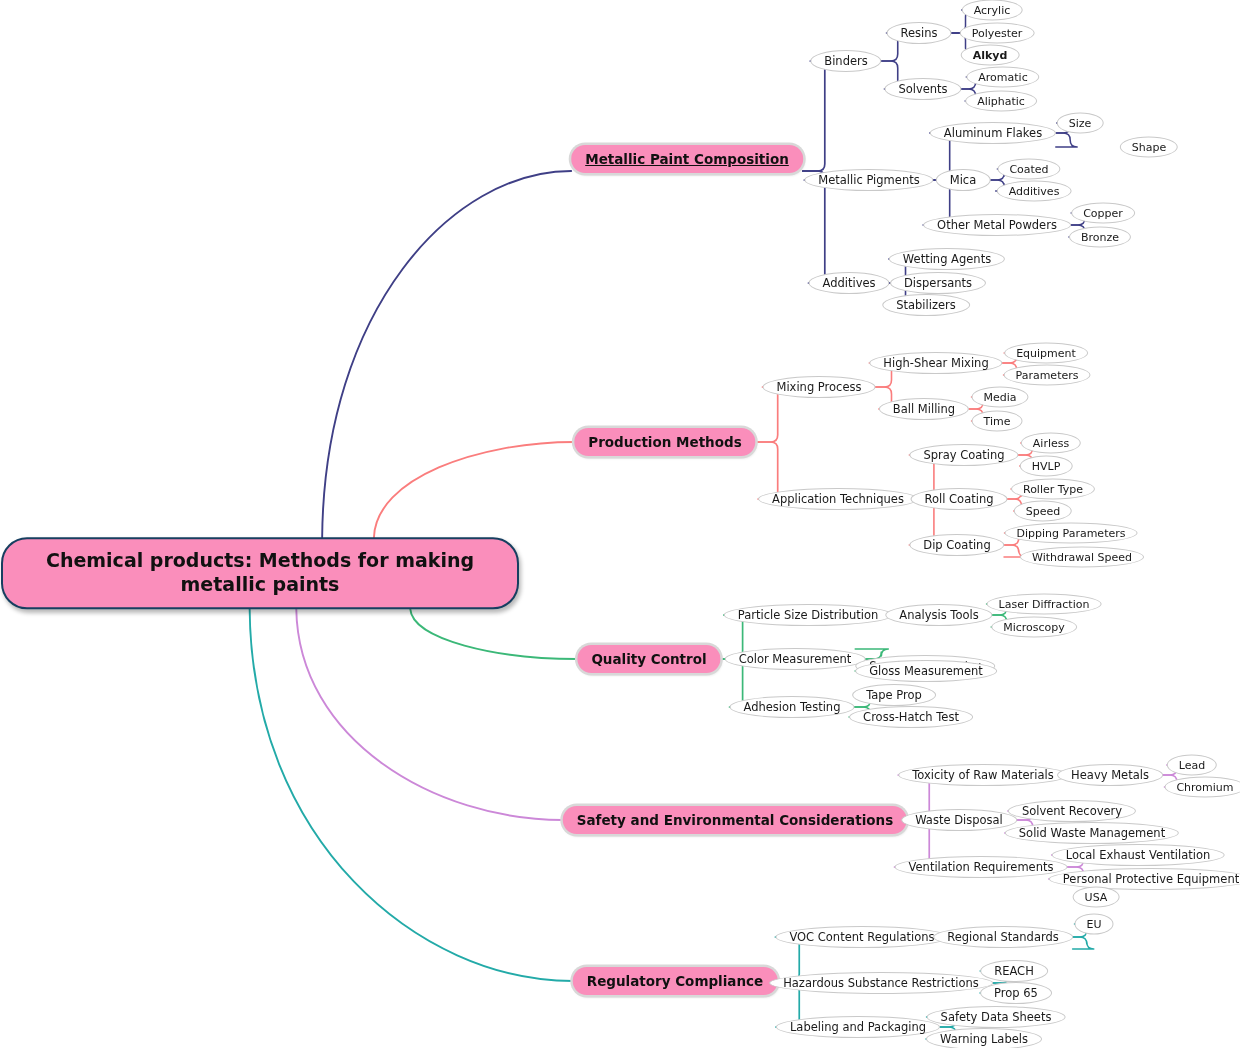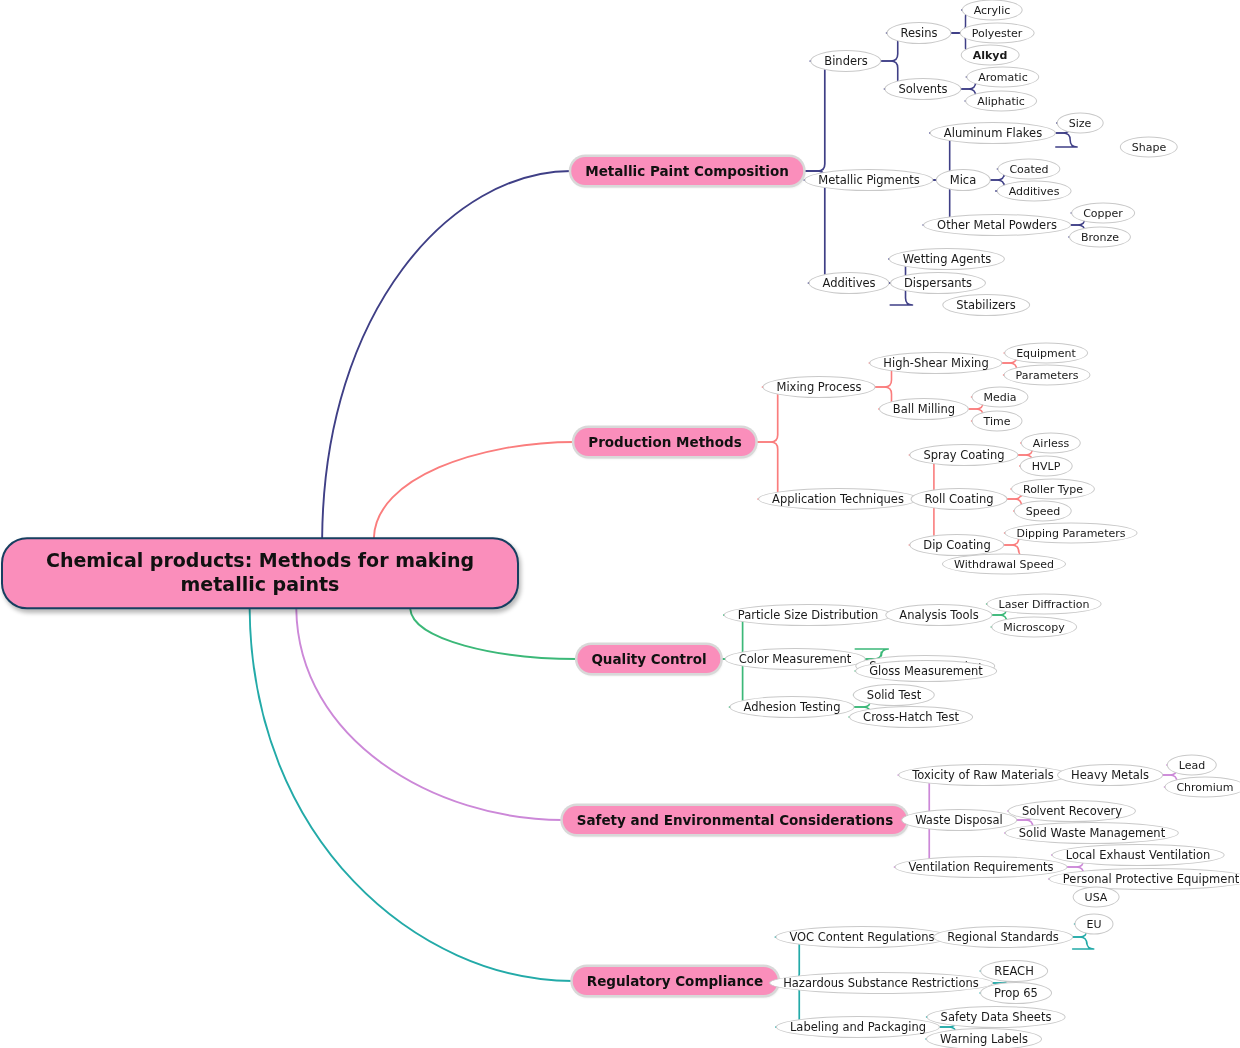--- a/index.html
+++ b/index.html
@@ -143,21 +143,21 @@
       <path d="M 1072.7890625 937 L 1079.7890625 937 Q 1086.7890625 937 1086.7890625 944 L 1086.7890625 942 Q 1086.7890625 949 1093.7890625 949 L 1072.6171875 949" fill="none" stroke="#23aaa8" stroke-width="1.5" stroke-linecap="round" stroke-linejoin="round"></path>
       <path d="M 777.25 981 L 792.25 981 Q 799.25 981 799.25 988 L 799.25 976 Q 799.25 983 806.25 983 L 769.1640625 983" fill="none" stroke="#23aaa8" stroke-width="1.7" stroke-linecap="round" stroke-linejoin="round"></path>
       <path d="M 992.8359375 983 L 1001.8359375 983 Q 1008.8359375 983 1008.8359375 976 L 1008.8359375 978 Q 1008.8359375 971 1015.8359375 971 L 980.1953125 971" fill="none" stroke="#23aaa8" stroke-width="1.6" stroke-linecap="round" stroke-linejoin="round"></path>
       <path d="M 992.8359375 983 L 1001.8359375 983 Q 1008.8359375 983 1008.8359375 990 L 1008.8359375 986 Q 1008.8359375 993 1015.8359375 993 L 980.078125 993" fill="none" stroke="#23aaa8" stroke-width="1.6" stroke-linecap="round" stroke-linejoin="round"></path>
       <path d="M 777.25 981 L 792.25 981 Q 799.25 981 799.25 988 L 799.25 1020 Q 799.25 1027 806.25 1027 L 775.9296875 1027" fill="none" stroke="#23aaa8" stroke-width="1.7" stroke-linecap="round" stroke-linejoin="round"></path>
       <path d="M 940.0703125 1027 L 949.0703125 1027 Q 956.0703125 1027 956.0703125 1020 L 956.0703125 1024 Q 956.0703125 1017 963.0703125 1017 L 926.6015625 1017" fill="none" stroke="#23aaa8" stroke-width="1.6" stroke-linecap="round" stroke-linejoin="round"></path>
       <path d="M 940.0703125 1027 L 949.0703125 1027 Q 956.0703125 1027 956.0703125 1034 L 956.0703125 1032 Q 956.0703125 1039 963.0703125 1039 L 926.0234375 1039" fill="none" stroke="#23aaa8" stroke-width="1.6" stroke-linecap="round" stroke-linejoin="round"></path>
     </svg>
   <div id="nodes">
       <div class="node root" style="left: 260px; top: 573px; width: 518px; min-height: 62px;">Chemical products: Methods for making metallic paints</div>
-      <div class="node branch" style="left: 687px; top: 171px;">Metallic Paint Composition</div>
+      <div class="node branch" style="left: 687px; top: 159px; text-decoration: underline;">Metallic Paint Composition</div>
       <div class="node oval" style="left: 846px; top: 61px;">Binders</div>
       <div class="node oval" style="left: 919px; top: 33px;">Resins</div>
       <div class="node oval small" style="left: 992px; top: 10px;">Acrylic</div>
       <div class="node oval small" style="left: 997px; top: 33px;">Polyester</div>
       <div class="node oval small" style="left: 990px; top: 55px; font-weight: bold;">Alkyd</div>
       <div class="node oval" style="left: 923px; top: 89px;">Solvents</div>
       <div class="node oval small" style="left: 1003px; top: 77px;">Aromatic</div>
       <div class="node oval small" style="left: 1001px; top: 101px;">Aliphatic</div>
       <div class="node oval" style="left: 869px; top: 180px;">Metallic Pigments</div>
       <div class="node oval" style="left: 993px; top: 133px;">Aluminum Flakes</div>
@@ -165,49 +165,49 @@
       <div class="node oval small" style="left: 1149px; top: 147px;">Shape</div>
       <div class="node oval" style="left: 963px; top: 180px;">Mica</div>
       <div class="node oval small" style="left: 1029px; top: 169px;">Coated</div>
       <div class="node oval small" style="left: 1034px; top: 191px;">Additives</div>
       <div class="node oval" style="left: 997px; top: 225px;">Other Metal Powders</div>
       <div class="node oval small" style="left: 1103px; top: 213px;">Copper</div>
       <div class="node oval small" style="left: 1100px; top: 237px;">Bronze</div>
       <div class="node oval" style="left: 849px; top: 283px;">Additives</div>
       <div class="node oval" style="left: 947px; top: 259px;">Wetting Agents</div>
       <div class="node oval" style="left: 938px; top: 283px;">Dispersants</div>
-      <div class="node oval" style="left: 986px; top: 305px; text-align: right;">Stabilizers</div>
+      <div class="node oval" style="left: 926px; top: 305px; text-align: right;">Stabilizers</div>
       <div class="node branch" style="left: 665px; top: 442px;">Production Methods</div>
       <div class="node oval" style="left: 819px; top: 387px;">Mixing Process</div>
       <div class="node oval" style="left: 936px; top: 363px;">High-Shear Mixing</div>
       <div class="node oval small" style="left: 1046px; top: 353px;">Equipment</div>
       <div class="node oval small" style="left: 1047px; top: 375px;">Parameters</div>
       <div class="node oval" style="left: 924px; top: 409px;">Ball Milling</div>
       <div class="node oval small" style="left: 1000px; top: 397px;">Media</div>
       <div class="node oval small" style="left: 997px; top: 421px;">Time</div>
       <div class="node oval" style="left: 838px; top: 499px;">Application Techniques</div>
       <div class="node oval" style="left: 964px; top: 455px;">Spray Coating</div>
       <div class="node oval small" style="left: 1051px; top: 443px;">Airless</div>
       <div class="node oval small" style="left: 1046px; top: 466px;">HVLP</div>
       <div class="node oval" style="left: 959px; top: 499px;">Roll Coating</div>
       <div class="node oval small" style="left: 1053px; top: 489px;">Roller Type</div>
       <div class="node oval small" style="left: 1043px; top: 511px;">Speed</div>
       <div class="node oval" style="left: 957px; top: 545px;">Dip Coating</div>
       <div class="node oval small" style="left: 1071px; top: 533px;">Dipping Parameters</div>
-      <div class="node oval small" style="left: 1004px; top: 557px; margin-top: 7px;">Withdrawal Speed</div>
+      <div class="node oval small" style="left: 1082px; top: 557px;">Withdrawal Speed</div>
       <div class="node branch" style="left: 649px; top: 659px;">Quality Control</div>
       <div class="node oval" style="left: 808px; top: 615px;">Particle Size Distribution</div>
       <div class="node oval" style="left: 939px; top: 615px;">Analysis Tools</div>
       <div class="node oval small" style="left: 1044px; top: 604px;">Laser Diffraction</div>
       <div class="node oval small" style="left: 1034px; top: 627px;">Microscopy</div>
       <div class="node oval" style="left: 795px; top: 659px;">Color Measurement</div>
       <div class="node oval" style="left: 925px; top: 666px; text-align: right;">Spectrophotometry</div>
       <div class="node oval" style="left: 926px; top: 671px;">Gloss Measurement</div>
       <div class="node oval" style="left: 792px; top: 707px;">Adhesion Testing</div>
-      <div class="node oval" style="left: 894px; top: 695px;">Solid Test</div>
+      <div class="node oval" style="left: 894px; top: 695px;">Tape Prop</div>
       <div class="node oval" style="left: 911px; top: 717px;">Cross-Hatch Test</div>
       <div class="node branch" style="left: 735px; top: 820px;">Safety and Environmental Considerations</div>
       <div class="node oval" style="left: 983px; top: 775px;">Toxicity of Raw Materials</div>
       <div class="node oval" style="left: 1110px; top: 775px;">Heavy Metals</div>
       <div class="node oval small" style="left: 1192px; top: 765px;">Lead</div>
       <div class="node oval small" style="left: 1205px; top: 787px;">Chromium</div>
       <div class="node oval" style="left: 959px; top: 820px;">Waste Disposal</div>
       <div class="node oval" style="left: 1072px; top: 811px;">Solvent Recovery</div>
       <div class="node oval" style="left: 1092px; top: 833px;">Solid Waste Management</div>
       <div class="node oval" style="left: 981px; top: 867px;">Ventilation Requirements</div>

